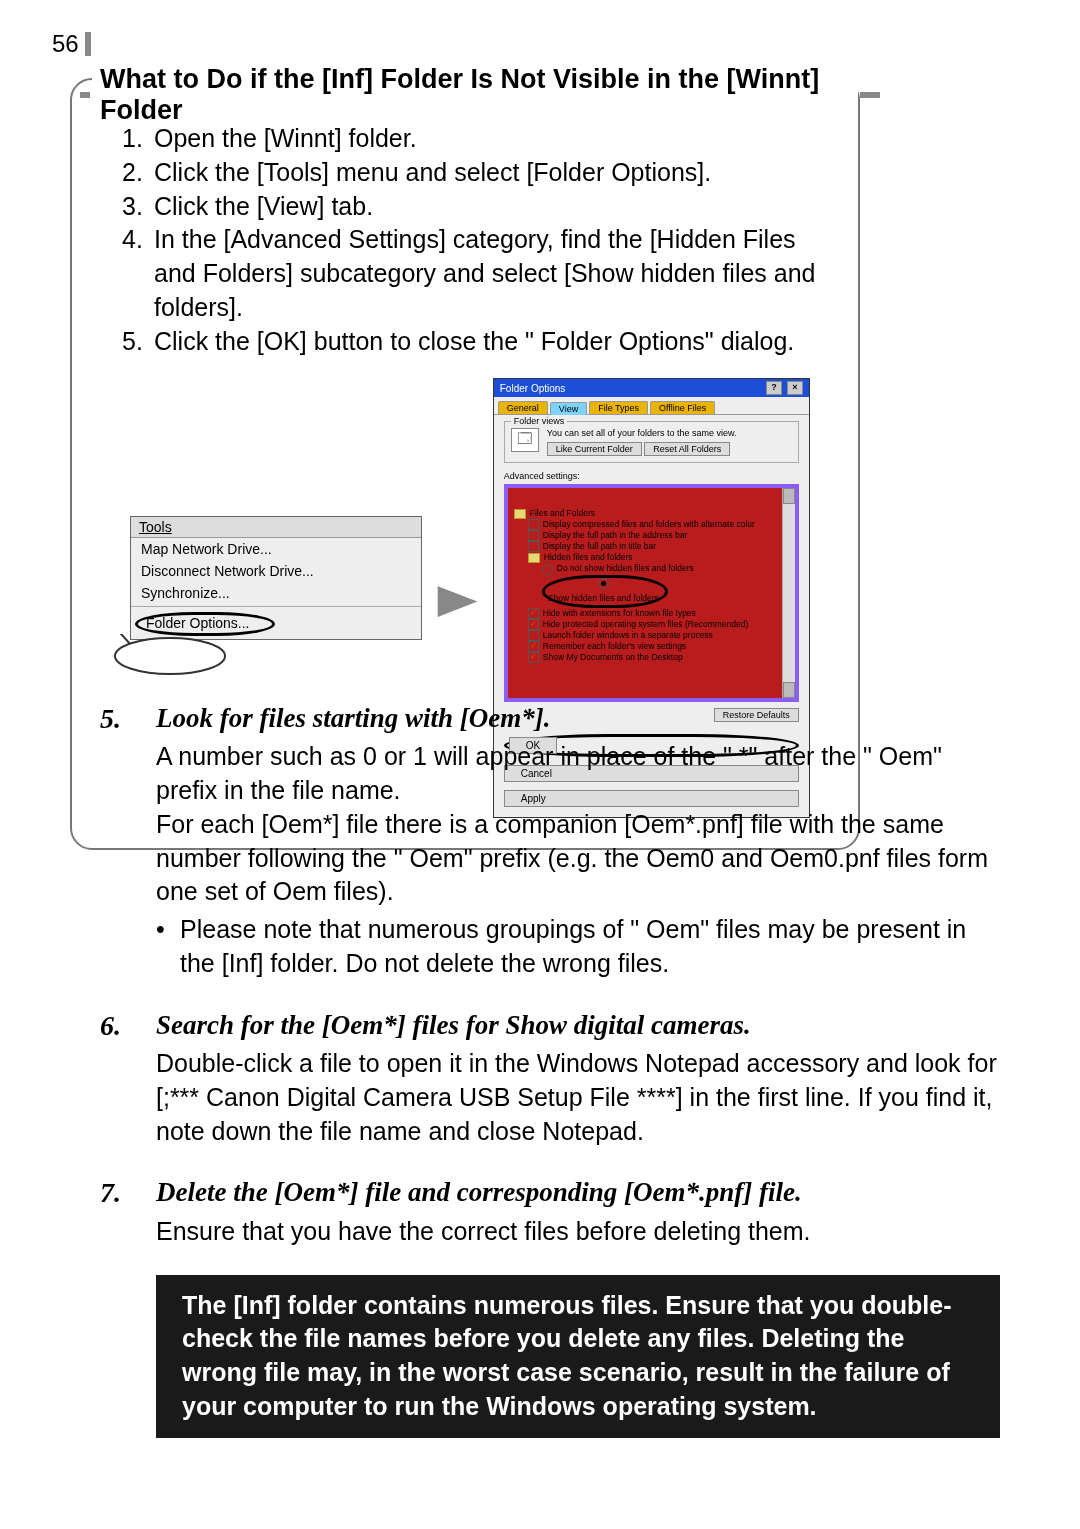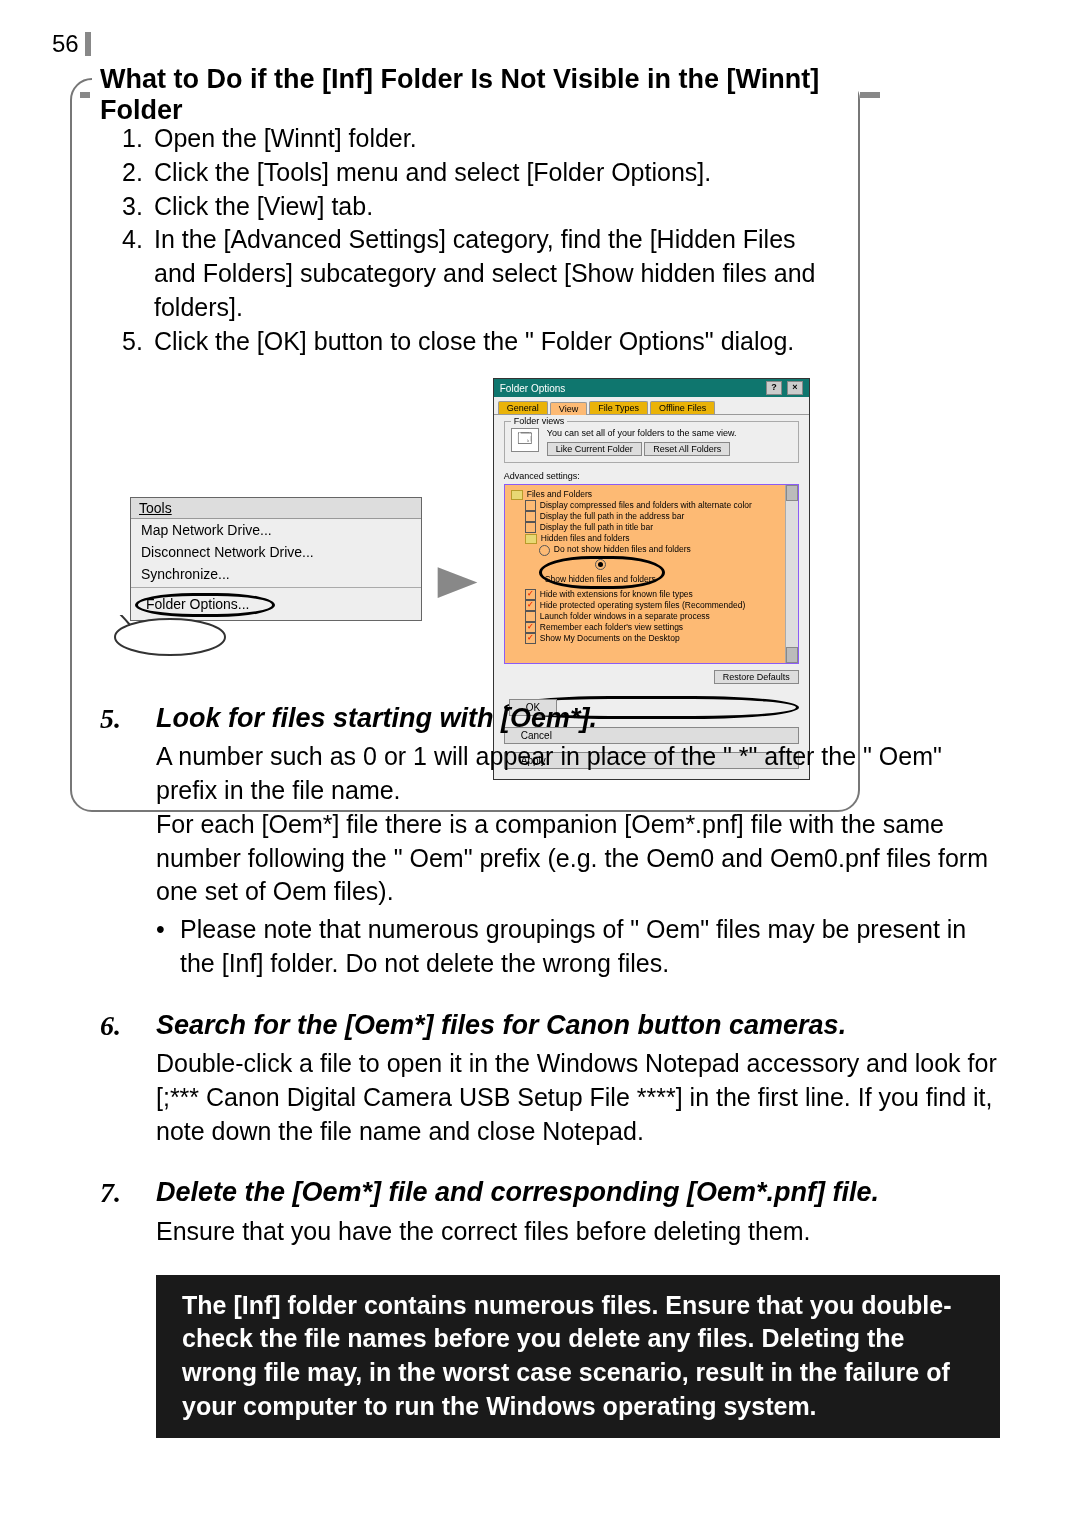--- a/index.html
+++ b/index.html
@@ -22,54 +22,54 @@
   .menu{border:1px solid #666;width:290px;font-size:14px;font-family:Tahoma,Arial,sans-serif;background:#eee;}
   .menu .title{background:#ddd;padding:2px 8px;border-bottom:1px solid #999;text-decoration:underline;}
   .menu .mitem{padding:3px 10px;}
   .menu .sep{border-top:1px solid #aaa;margin:2px 0;}
   .menu .circled{display:inline-block;border:3px solid #000;border-radius:50%/60%;padding:0 22px 2px 8px;margin-left:-6px;}
   .callout{position:relative;width:110px;height:40px;}
   .callout svg{position:absolute;left:-20px;top:-6px;}
   .arrow{font-size:40px;color:#888;transform:scaleX(1.3);}
   
   .dlg{width:315px;border:1px solid #333;font-family:Tahoma,Arial,sans-serif;font-size:9px;background:#eee;color:#000;}
-  .dlg .tbar{background:#0f766e;color:#fff;padding:2px 6px;display:flex;justify-content:space-between;align-items:center;font-size:10px;}
+  .dlg .tbar{background:#1d4ed8;color:#fff;padding:2px 6px;display:flex;justify-content:space-between;align-items:center;font-size:10px;}
   .dlg .tbar .tbtns span{display:inline-block;width:14px;height:12px;background:#ccc;border:1px solid #888;text-align:center;line-height:10px;font-weight:bold;color:#000;font-size:9px;margin-left:2px;}
   .dlg .tabs{display:flex;border-bottom:1px solid #999;background:#eee;padding:4px 4px 0 4px;gap:2px;}
   .dlg .tab{border:1px solid #999;border-bottom:none;padding:1px 8px;background:#eab308;font-size:9px;border-radius:2px 2px 0 0;}
-  .dlg .tab.active{background:#fdba74;position:relative;top:1px;}
+  .dlg .tab.active{background:#7dd3fc;position:relative;top:1px;}
   .dlg .body{padding:6px 10px;}
   .dlg .grp{border:1px solid #aaa;padding:6px;margin-bottom:8px;position:relative;}
   .dlg .grp .lbl{position:absolute;top:-6px;left:6px;background:#eee;padding:0 3px;font-size:9px;}
   .dlg .fview{display:flex;align-items:flex-start;gap:8px;}
   .dlg .ficon{width:26px;height:22px;border:1px solid #888;background:#fff;display:flex;align-items:center;justify-content:center;font-size:14px;}
   .dlg .btn{border:1px solid #888;background:#ddd;padding:1px 8px;font-size:9px;display:inline-block;}
   .dlg .adv{font-size:9px;margin-bottom:3px;}
-  .dlg .tree{border:1px solid #8b5cf6;background:#fdba74;height:170px;padding:4px 6px;overflow:hidden;position:relative;}
+  .dlg .tree{border:4px solid #8b5cf6;background:#b91c1c;height:170px;padding:20px 6px;overflow:hidden;position:relative;}
   .dlg .tree .scroll{position:absolute;right:0;top:0;bottom:0;width:12px;background:#ddd;border-left:1px solid #aaa;}
   .dlg .tree .scroll .thumb{position:absolute;top:0;left:0;right:0;height:14px;background:#bbb;border:1px solid #888;}
   .dlg .tree .thumb.bot{bottom:0;top:auto;}
   .dlg .tl{display:flex;align-items:center;gap:4px;line-height:1.3;font-size:8.5px;white-space:nowrap;}
   .dlg .tl.lvl2{padding-left:28px;}
   .dlg .tl.lvl1{padding-left:14px;}
   .dlg .cb{width:9px;height:9px;border:1px solid #555;display:inline-flex;align-items:center;justify-content:center;font-size:8px;}
   .dlg .cb.chk::after{content:"✓";color:#e30;font-weight:bold;}
   .dlg .rb{width:9px;height:9px;border:1px solid #555;border-radius:50%;display:inline-flex;align-items:center;justify-content:center;}
   .dlg .rb.sel::after{content:"";width:5px;height:5px;background:#000;border-radius:50%;}
   .dlg .iconf{width:10px;height:8px;background:#e8d874;border:1px solid #b89a2a;display:inline-block;}
   .dlg .circ{border:3px solid #000;border-radius:50%/60%;padding:0 6px 1px 3px;display:inline-flex;align-items:center;gap:4px;flex-direction:column;}
   .dlg .ftr{display:flex;justify-content:flex-end;gap:8px;padding:6px 10px 10px;flex-direction:column;}
   .dlg .ftr .btn{padding:2px 16px;font-size:10px;}
   .dlg .okcirc{border:3px solid #000;border-radius:50%/70%;padding:0 2px;}
   
   .body-steps{position:absolute;left:100px;top:700px;width:900px;font-size:25px;line-height:1.35;}
   .bstep{display:flex;margin-bottom:26px;}
   .bstep .sn{width:56px;flex:none;font-family:Georgia,serif;font-weight:bold;font-style:italic;font-size:28px;}
   .bstep .sc{flex:1;}
-  .bstep .sh{font-family:Liberation Sans, sans-serif;font-weight:bold;font-style:italic;font-size:27px;margin-bottom:4px;}
+  .bstep .sh{font-family:Liberation Serif, serif;font-weight:bold;font-style:italic;font-size:27px;margin-bottom:4px;}
   .bstep .sp{font-size:25px;}
   .bullet{display:flex;margin-top:4px;}
   .bullet .b{width:24px;flex:none;}
   .warnbox{background:#1a1a1a;color:#fff;font-weight:bold;font-size:25px;padding:14px 26px;margin-left:56px;line-height:1.35;}
 </style>
 </head>
 <body>
 
 <div class="page">
   <div class="pgnum-wrap">
@@ -236,21 +236,21 @@
         <div class="sp">For each [Oem*] file there is a companion [Oem*.pnf] file with the same number following the " Oem"  prefix (e.g. the Oem0 and Oem0.pnf files form one set of Oem files).</div>
         <div class="bullet">
             <div class="b">•</div>
             <div class="sp">Please note that numerous groupings of " Oem"  files may be present in the [Inf] folder. Do not delete the wrong files.</div>
           </div>
       </div>
     </div>
     <div class="bstep">
       <div class="sn">6.</div>
       <div class="sc">
-        <div class="sh">Search for the [Oem*] files for Canon button cameras.</div>
+        <div class="sh">Search for the [Oem*] files for Show digital cameras.</div>
         <div class="sp">Double-click a file to open it in the Windows Notepad accessory and look for [;*** Canon Digital Camera USB Setup File ****] in the first line. If you find it, note down the file name and close Notepad.</div>
       </div>
     </div>
     <div class="bstep">
       <div class="sn">7.</div>
       <div class="sc">
         <div class="sh">Delete the [Oem*] file and corresponding [Oem*.pnf] file.</div>
         <div class="sp">Ensure that you have the correct files before deleting them.</div>
       </div>
     </div>

